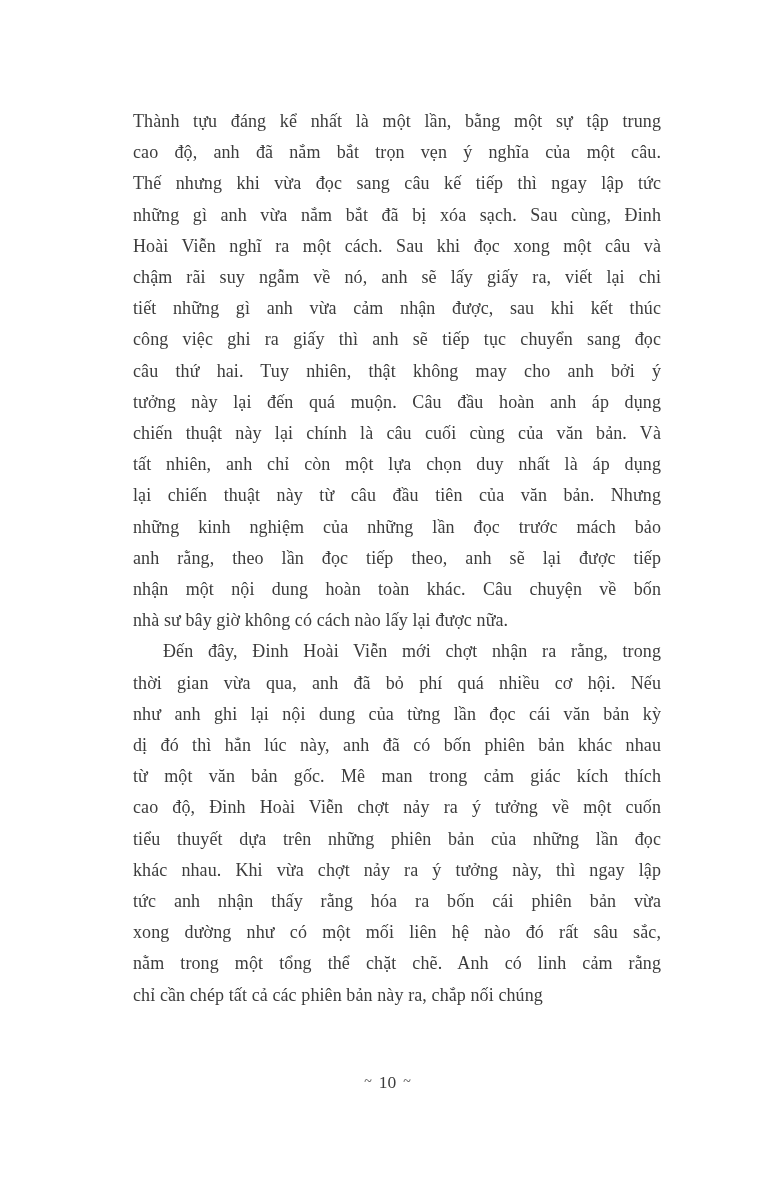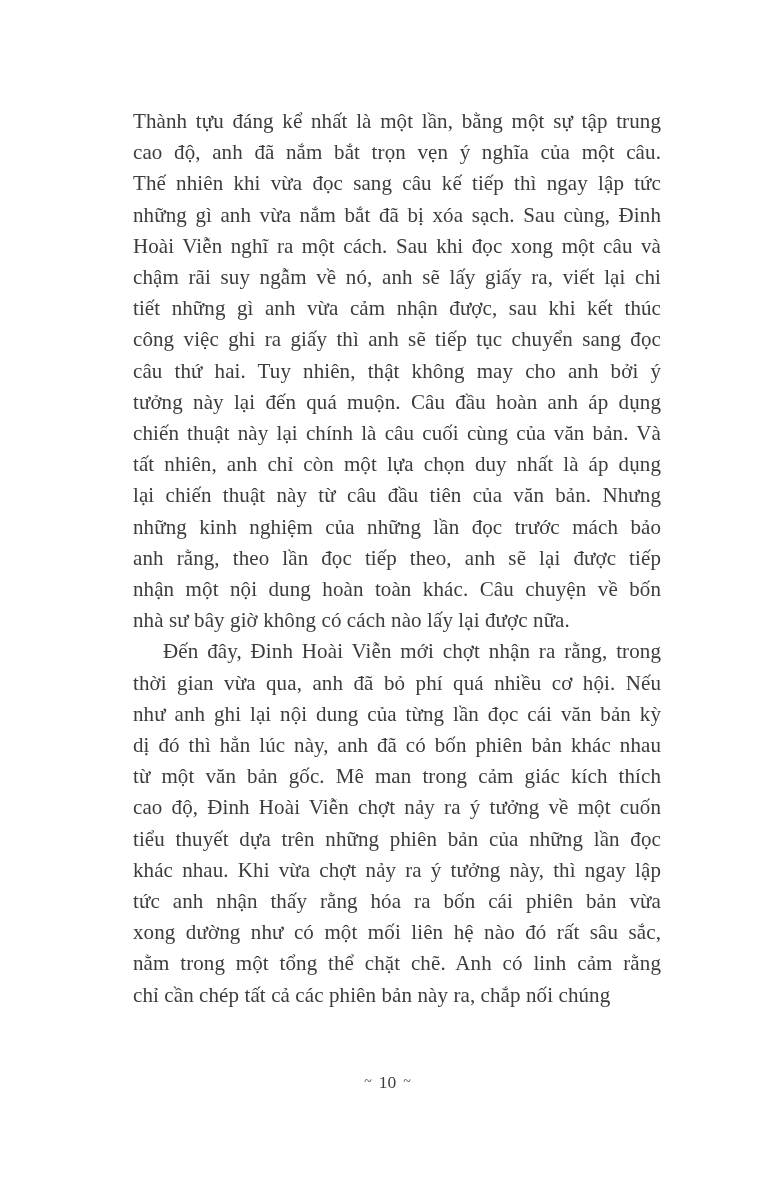--- a/index.html
+++ b/index.html
@@ -14,21 +14,21 @@
     background: #ffffff;
     overflow: hidden;
     font-family: "Liberation Serif", "DejaVu Serif", serif;
     color: #3c3c3c;
   }
   .text-block {
     position: absolute;
     left: 133px;
     top: 106px;
     width: 528px;
-    font-size: 21px;
+    font-size: 18px;
     line-height: 31.2px;
     letter-spacing: 0.1px;
   }
   .paragraph {
     margin: 0;
   }
   .paragraph.indented {
   }
   .line {
     text-align: justify;
@@ -62,21 +62,21 @@
   }
 </style>
 </head>
 <body>
 
 <div class="book-page">
   <div class="text-block">
       <div class="paragraph">
         <div class="line first">Thành tựu đáng kể nhất là một lần, bằng một sự tập trung</div>
         <div class="line">cao độ, anh đã nắm bắt trọn vẹn ý nghĩa của một câu.</div>
-        <div class="line">Thế nhiên khi vừa đọc sang câu kế tiếp thì ngay lập tức</div>
+        <div class="line">Thế nhưng khi vừa đọc sang câu kế tiếp thì ngay lập tức</div>
         <div class="line">những gì anh vừa nắm bắt đã bị xóa sạch. Sau cùng, Đinh</div>
         <div class="line">Hoài Viễn nghĩ ra một cách. Sau khi đọc xong một câu và</div>
         <div class="line">chậm rãi suy ngẫm về nó, anh sẽ lấy giấy ra, viết lại chi</div>
         <div class="line">tiết những gì anh vừa cảm nhận được, sau khi kết thúc</div>
         <div class="line">công việc ghi ra giấy thì anh sẽ tiếp tục chuyển sang đọc</div>
         <div class="line">câu thứ hai. Tuy nhiên, thật không may cho anh bởi ý</div>
         <div class="line">tưởng này lại đến quá muộn. Câu đầu hoàn anh áp dụng</div>
         <div class="line">chiến thuật này lại chính là câu cuối cùng của văn bản. Và</div>
         <div class="line">tất nhiên, anh chỉ còn một lựa chọn duy nhất là áp dụng</div>
         <div class="line">lại chiến thuật này từ câu đầu tiên của văn bản. Nhưng</div>

